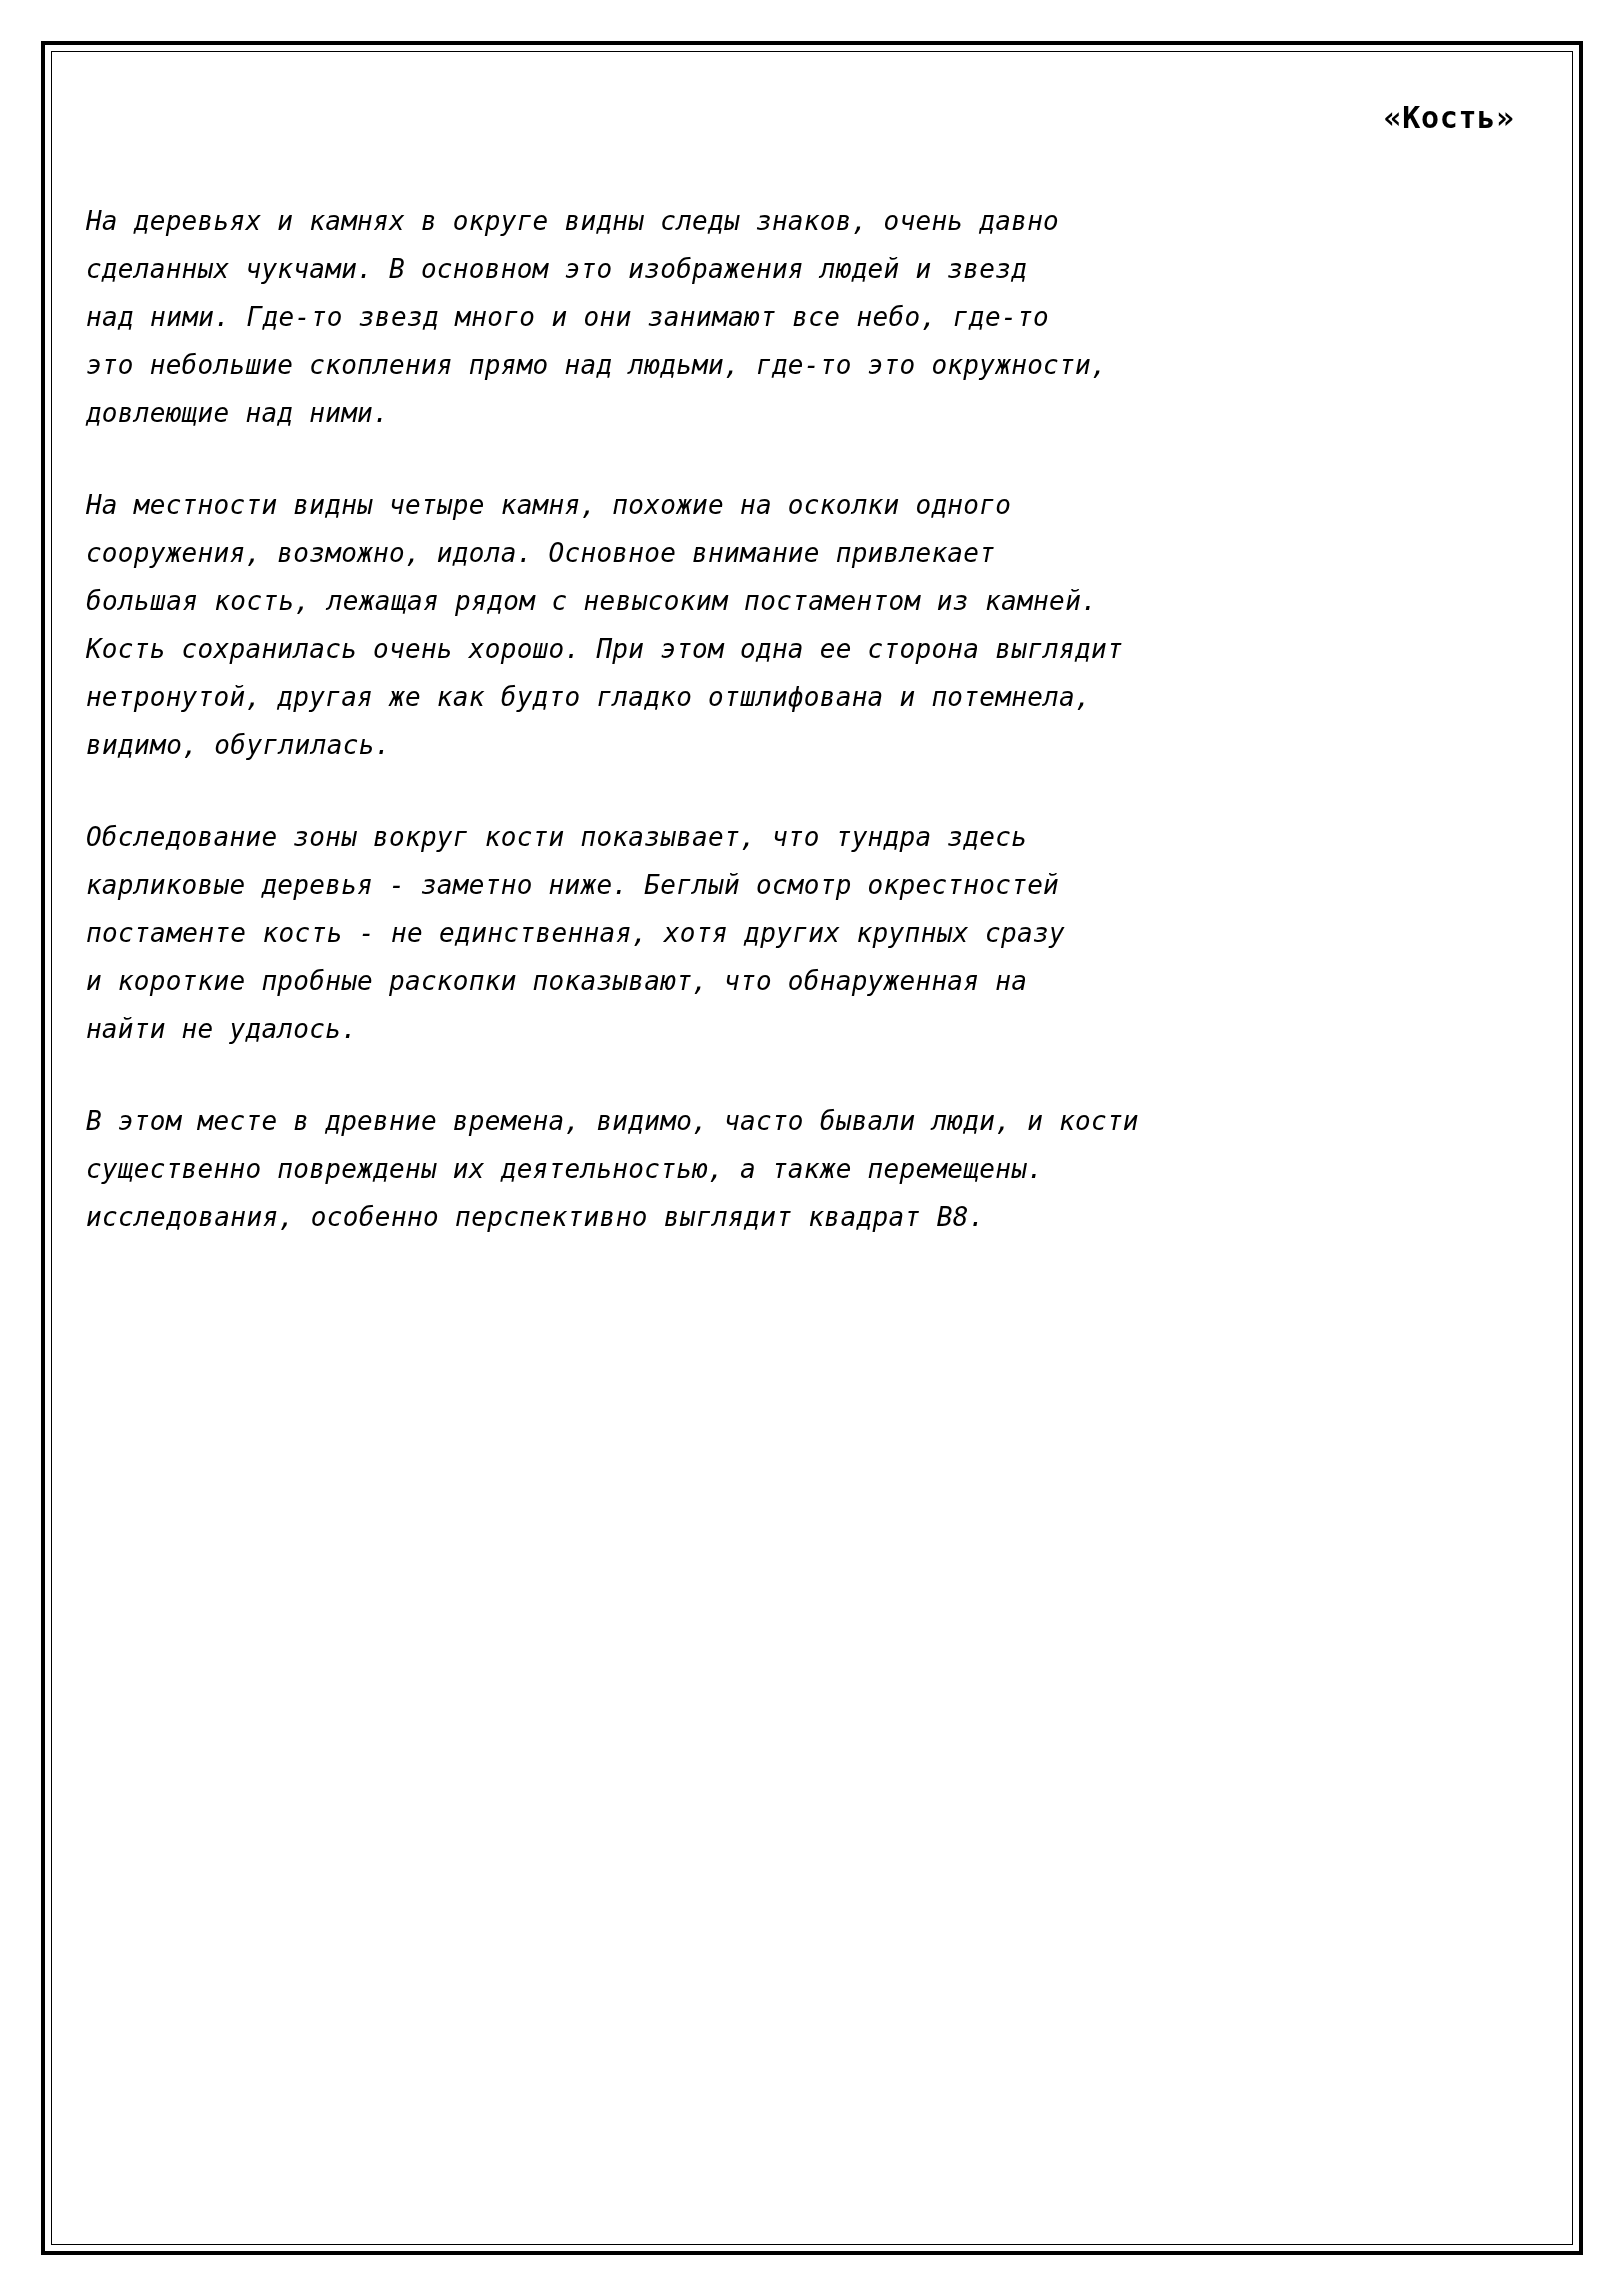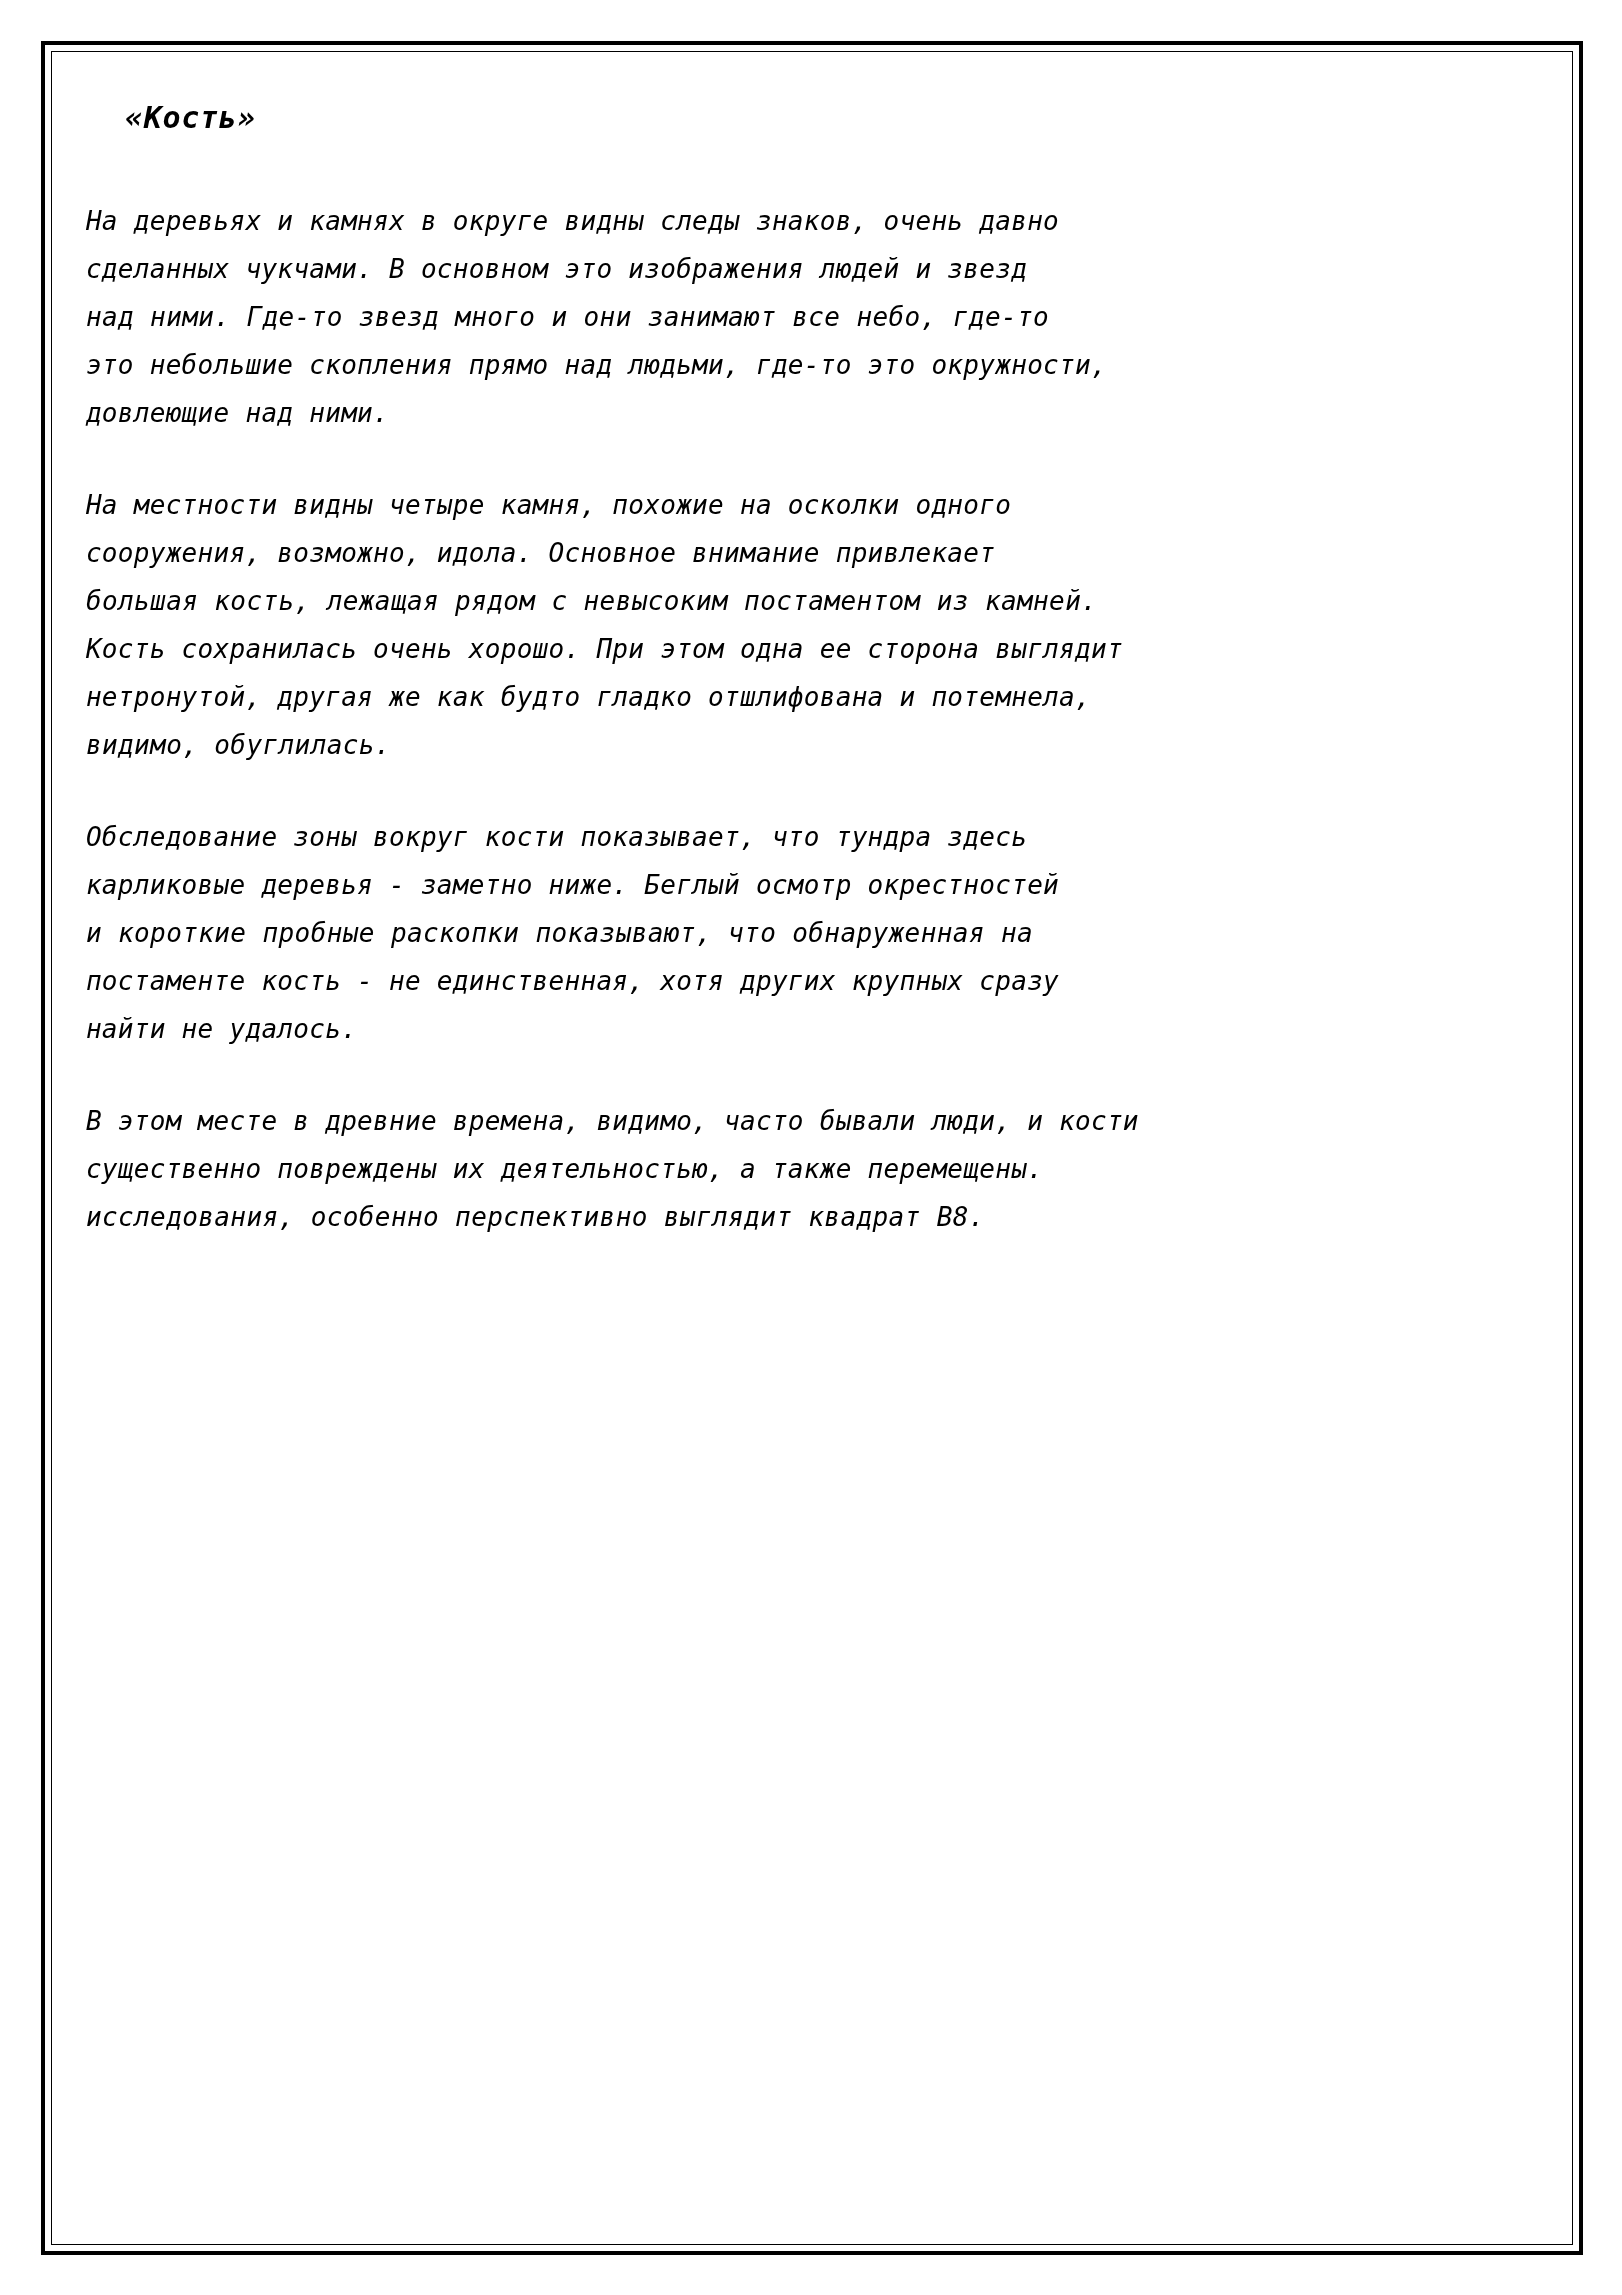--- a/index.html
+++ b/index.html
@@ -42,29 +42,28 @@
     position: absolute;
     left: 0;
     top: 0;
     width: 1542px;
     height: 2214px;
     box-sizing: border-box;
     padding: 30px 79px 0 34px;
   }
 
   .doc-title {
-    text-align: left;
+    text-align: right;
     font-weight: 700;
     font-size: 30px;
     letter-spacing: 0.7px;
     color: #000000;
     margin: 19.6px 0 0 0;
     padding-left: 39px;
     line-height: 1.1;
-    font-style: italic;
   }
 
   .body-text {
     margin-top: 63px;
     color: #000000;
     font-style: italic;
   }
 
   .para {
     margin: 0 0 44px 0;
@@ -107,22 +106,22 @@
             <div class="line">На местности видны четыре камня, похожие на осколки одного</div>
             <div class="line">сооружения, возможно, идола. Основное внимание привлекает</div>
             <div class="line">большая кость, лежащая рядом с невысоким постаментом из камней.</div>
             <div class="line">Кость сохранилась очень хорошо. При этом одна ее сторона выглядит</div>
             <div class="line">нетронутой, другая же как будто гладко отшлифована и потемнела,</div>
             <div class="line">видимо, обуглилась.</div>
           </div>
           <div class="para">
             <div class="line">Обследование зоны вокруг кости показывает, что тундра здесь</div>
             <div class="line">карликовые деревья - заметно ниже. Беглый осмотр окрестностей</div>
+            <div class="line">постаменте кость - не единственная, хотя других крупных сразу</div>
             <div class="line">и короткие пробные раскопки показывают, что обнаруженная на</div>
-            <div class="line">постаменте кость - не единственная, хотя других крупных сразу</div>
             <div class="line">найти не удалось.</div>
           </div>
           <div class="para">
             <div class="line">В этом месте в древние времена, видимо, часто бывали люди, и кости</div>
             <div class="line">существенно повреждены их деятельностью, а также перемещены.</div>
             <div class="line">исследования, особенно перспективно выглядит квадрат B8.</div>
           </div>
         </div>
 
     </div>

